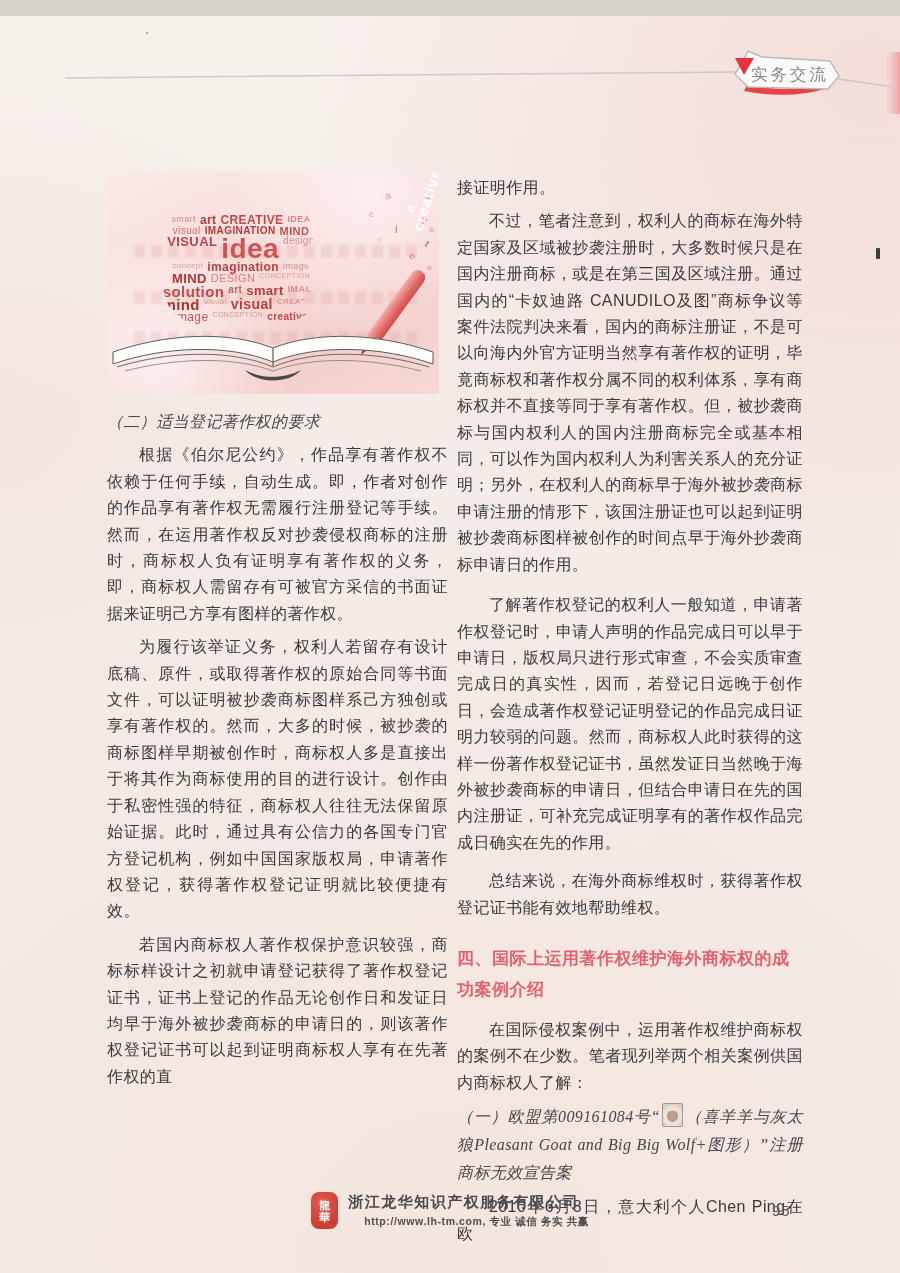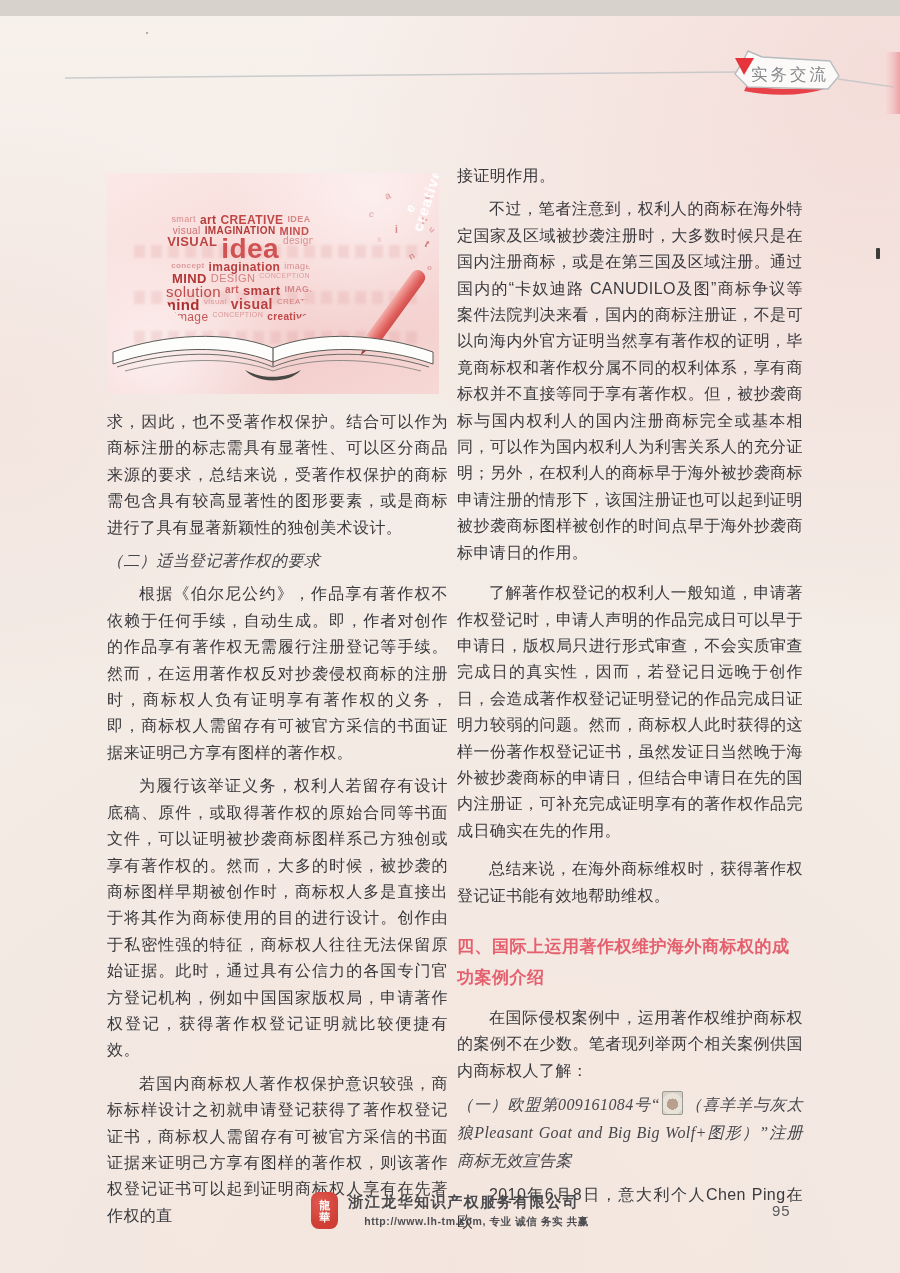--- a/index.html
+++ b/index.html
@@ -14,21 +14,21 @@
   }
   
   .header-svg{position:absolute;left:0;top:0;}
   
   .col{position:absolute;color:#3a3a3e;font-size:16px;line-height:26.4px;text-align:justify;letter-spacing:.4px;}
   .col p{margin:0 0 7px 0;}
   .col p.ind{text-indent:2em;}
   .kaiti{font-family:"Liberation Serif","DejaVu Serif",serif;font-style:italic;color:#46464c;}
   .sub-kaiti{margin:6px 0 6px 0;}
   .left-col{left:107px;top:157px;width:341px;}
-  .right-col{left:457px;top:147px;width:346px;}
+  .right-col{left:457px;top:159px;width:346px;}
   .section-heading{color:#e5606e;font-weight:bold;font-size:17px;line-height:31px;letter-spacing:.5px;margin:22px 0 12px 0 !important;text-align:left;}
   .case-heading{line-height:28px;}
   .inline-mark{display:inline-block;width:19px;height:22px;vertical-align:-5px;border:1px solid #9a9a94;border-radius:2px;margin:0 2px;
      background:radial-gradient(circle at 50% 55%, #b9a08e 0 36%, #e8e2d8 37% 70%, #d8d2c6 71%);}
   
   .hero{position:relative;width:332px;height:221px;margin-bottom:15px;overflow:hidden;border-radius:1px;
     background:
       radial-gradient(circle at 80% 10%, rgba(255,255,255,.55), rgba(255,255,255,0) 45%),
       radial-gradient(circle at 15% 85%, rgba(255,255,255,.6), rgba(255,255,255,0) 40%),
       linear-gradient(155deg,#fbe9e7 0%,#f7d9d7 45%,#f3cfcd 75%,#f6d8d4 100%);}
@@ -90,27 +90,27 @@
           <span style="font-size: 9px; color: rgb(217, 138, 138); font-weight: 400;">smart</span>
           <span style="font-size: 12px; color: rgb(181, 59, 59); font-weight: 700;">art</span>
           <span style="font-size: 12px; color: rgb(192, 72, 72); font-weight: 700;">CREATIVE</span>
           <span style="font-size: 9px; color: rgb(217, 133, 133); font-weight: 700;">IDEA</span>
           <span style="font-size: 10px; color: rgb(207, 112, 112); font-weight: 400;">visual</span>
           <span style="font-size: 10px; color: rgb(180, 58, 58); font-weight: 700;">IMAGINATION</span>
           <span style="font-size: 11px; color: rgb(198, 80, 80); font-weight: 700;">MIND</span>
           <span style="font-size: 13px; color: rgb(187, 68, 68); font-weight: 700;">VISUAL</span>
           <span style="font-size: 28px; color: rgb(208, 82, 82); font-weight: 700;">idea</span>
           <span style="font-size: 10px; color: rgb(217, 140, 140); font-weight: 400;">design</span>
-          <span style="font-size: 8px; color: rgb(220, 154, 154); font-weight: 700;">concept</span>
+          <span style="font-size: 8px; color: rgb(220, 154, 154); font-weight: 400;">concept</span>
           <span style="font-size: 12px; color: rgb(184, 64, 64); font-weight: 700;">imagination</span>
           <span style="font-size: 9px; color: rgb(216, 143, 143); font-weight: 400;">image</span>
           <span style="font-size: 13px; color: rgb(178, 54, 54); font-weight: 700;">MIND</span>
           <span style="font-size: 11px; color: rgb(210, 127, 127); font-weight: 400;">DESIGN</span>
           <span style="font-size: 7px; color: rgb(220, 156, 156); font-weight: 400;">CONCEPTION</span>
-          <span style="font-size: 15px; color: rgb(191, 74, 74); font-weight: 400;">solution</span>
+          <span style="font-size: 15px; color: rgb(191, 74, 74); font-weight: 700;">solution</span>
           <span style="font-size: 10px; color: rgb(203, 96, 96); font-weight: 700;">art</span>
           <span style="font-size: 13px; color: rgb(182, 61, 61); font-weight: 700;">smart</span>
           <span style="font-size: 9px; color: rgb(213, 136, 136); font-weight: 700;">IMAGE</span>
           <span style="font-size: 15px; color: rgb(173, 48, 48); font-weight: 700;">mind</span>
           <span style="font-size: 8px; color: rgb(220, 156, 156); font-weight: 400;">visual</span>
           <span style="font-size: 14px; color: rgb(184, 64, 64); font-weight: 700;">visual</span>
           <span style="font-size: 8px; color: rgb(208, 128, 128); font-weight: 400;">CREATIVE</span>
           <span style="font-size: 12px; color: rgb(197, 85, 85); font-weight: 400;">image</span>
           <span style="font-size: 7px; color: rgb(216, 149, 149); font-weight: 400;">CONCEPTION</span>
           <span style="font-size: 10px; color: rgb(192, 72, 72); font-weight: 700;">creative</span>
@@ -138,25 +138,24 @@
         <path d="M166,30 C120,12 58,16 6,34 L6,46 C58,28 122,26 166,44 C210,26 274,28 326,46 L326,34 C274,16 212,12 166,30 Z" fill="#fdfdfc" stroke="#5a5a56" stroke-width="1"></path>
         <path d="M10,49 C62,33 124,31 166,49" fill="none" stroke="#6a6a66" stroke-width="1"></path>
         <path d="M322,49 C270,33 208,31 166,49" fill="none" stroke="#6a6a66" stroke-width="1"></path>
         <path d="M18,53 C68,40 126,38 166,53" fill="none" stroke="#7a7a76" stroke-width=".8"></path>
         <path d="M314,53 C264,40 206,38 166,53" fill="none" stroke="#7a7a76" stroke-width=".8"></path>
         <path d="M138,52 C154,61 178,61 194,52 C182,66 150,66 138,52 Z" fill="#484844"></path>
         <line x1="166" y1="30" x2="166" y2="48" stroke="#5a5a56" stroke-width="1.2"></line>
       </svg>
     </div>
 
-    <p>求，因此，也不受著作权保护。结合可以作为商标注册的标志需具有显著性、可以区分商品来源的要求，总结来说，受著作权保护的商标需包含具有较高显著性的图形要素，或是商标进行了具有显著新颖性的独创美术设计。</p>
     <p class="kaiti sub-kaiti">（二）适当登记著作权的要求</p>
     <p class="ind">根据《伯尔尼公约》，作品享有著作权不依赖于任何手续，自动生成。即，作者对创作的作品享有著作权无需履行注册登记等手续。然而，在运用著作权反对抄袭侵权商标的注册时，商标权人负有证明享有著作权的义务，即，商标权人需留存有可被官方采信的书面证据来证明己方享有图样的著作权。</p>
     <p class="ind">为履行该举证义务，权利人若留存有设计底稿、原件，或取得著作权的原始合同等书面文件，可以证明被抄袭商标图样系己方独创或享有著作权的。然而，大多的时候，被抄袭的商标图样早期被创作时，商标权人多是直接出于将其作为商标使用的目的进行设计。创作由于私密性强的特征，商标权人往往无法保留原始证据。此时，通过具有公信力的各国专门官方登记机构，例如中国国家版权局，申请著作权登记，获得著作权登记证明就比较便捷有效。</p>
-    <p class="ind">若国内商标权人著作权保护意识较强，商标标样设计之初就申请登记获得了著作权登记证书，商标权人需留存有可被官方采信的书面证据来证明己方享有图样的著作权，则该著作权登记证书可以起到证明商标权人享有在先著作权的直</p>
+    <p class="ind">若国内商标权人著作权保护意识较强，商标标样设计之初就申请登记获得了著作权登记证书，证书上登记的作品无论创作日和发证日均早于海外被抄袭商标的申请日的，则该著作权登记证书可以起到证明商标权人享有在先著作权的直</p>
   </div>
 
   <div class="col right-col">
     <p>接证明作用。</p>
     <p class="ind" style="margin-bottom:14px">不过，笔者注意到，权利人的商标在海外特定国家及区域被抄袭注册时，大多数时候只是在国内注册商标，或是在第三国及区域注册。通过国内的“卡奴迪路 CANUDILO及图”商标争议等案件法院判决来看，国内的商标注册证，不是可以向海内外官方证明当然享有著作权的证明，毕竟商标权和著作权分属不同的权利体系，享有商标权并不直接等同于享有著作权。但，被抄袭商标与国内权利人的国内注册商标完全或基本相同，可以作为国内权利人为利害关系人的充分证明；另外，在权利人的商标早于海外被抄袭商标申请注册的情形下，该国注册证也可以起到证明被抄袭商标图样被创作的时间点早于海外抄袭商标申请日的作用。</p>
     <p class="ind" style="margin-bottom:12px">了解著作权登记的权利人一般知道，申请著作权登记时，申请人声明的作品完成日可以早于申请日，版权局只进行形式审查，不会实质审查完成日的真实性，因而，若登记日远晚于创作日，会造成著作权登记证明登记的作品完成日证明力较弱的问题。然而，商标权人此时获得的这样一份著作权登记证书，虽然发证日当然晚于海外被抄袭商标的申请日，但结合申请日在先的国内注册证，可补充完成证明享有的著作权作品完成日确实在先的作用。</p>
     <p class="ind">总结来说，在海外商标维权时，获得著作权登记证书能有效地帮助维权。</p>
     <p class="section-heading">四、国际上运用著作权维护海外商标权的成功案例介绍</p>
     <p class="ind">在国际侵权案例中，运用著作权维护商标权的案例不在少数。笔者现列举两个相关案例供国内商标权人了解：</p>
     <p class="kaiti case-heading">

